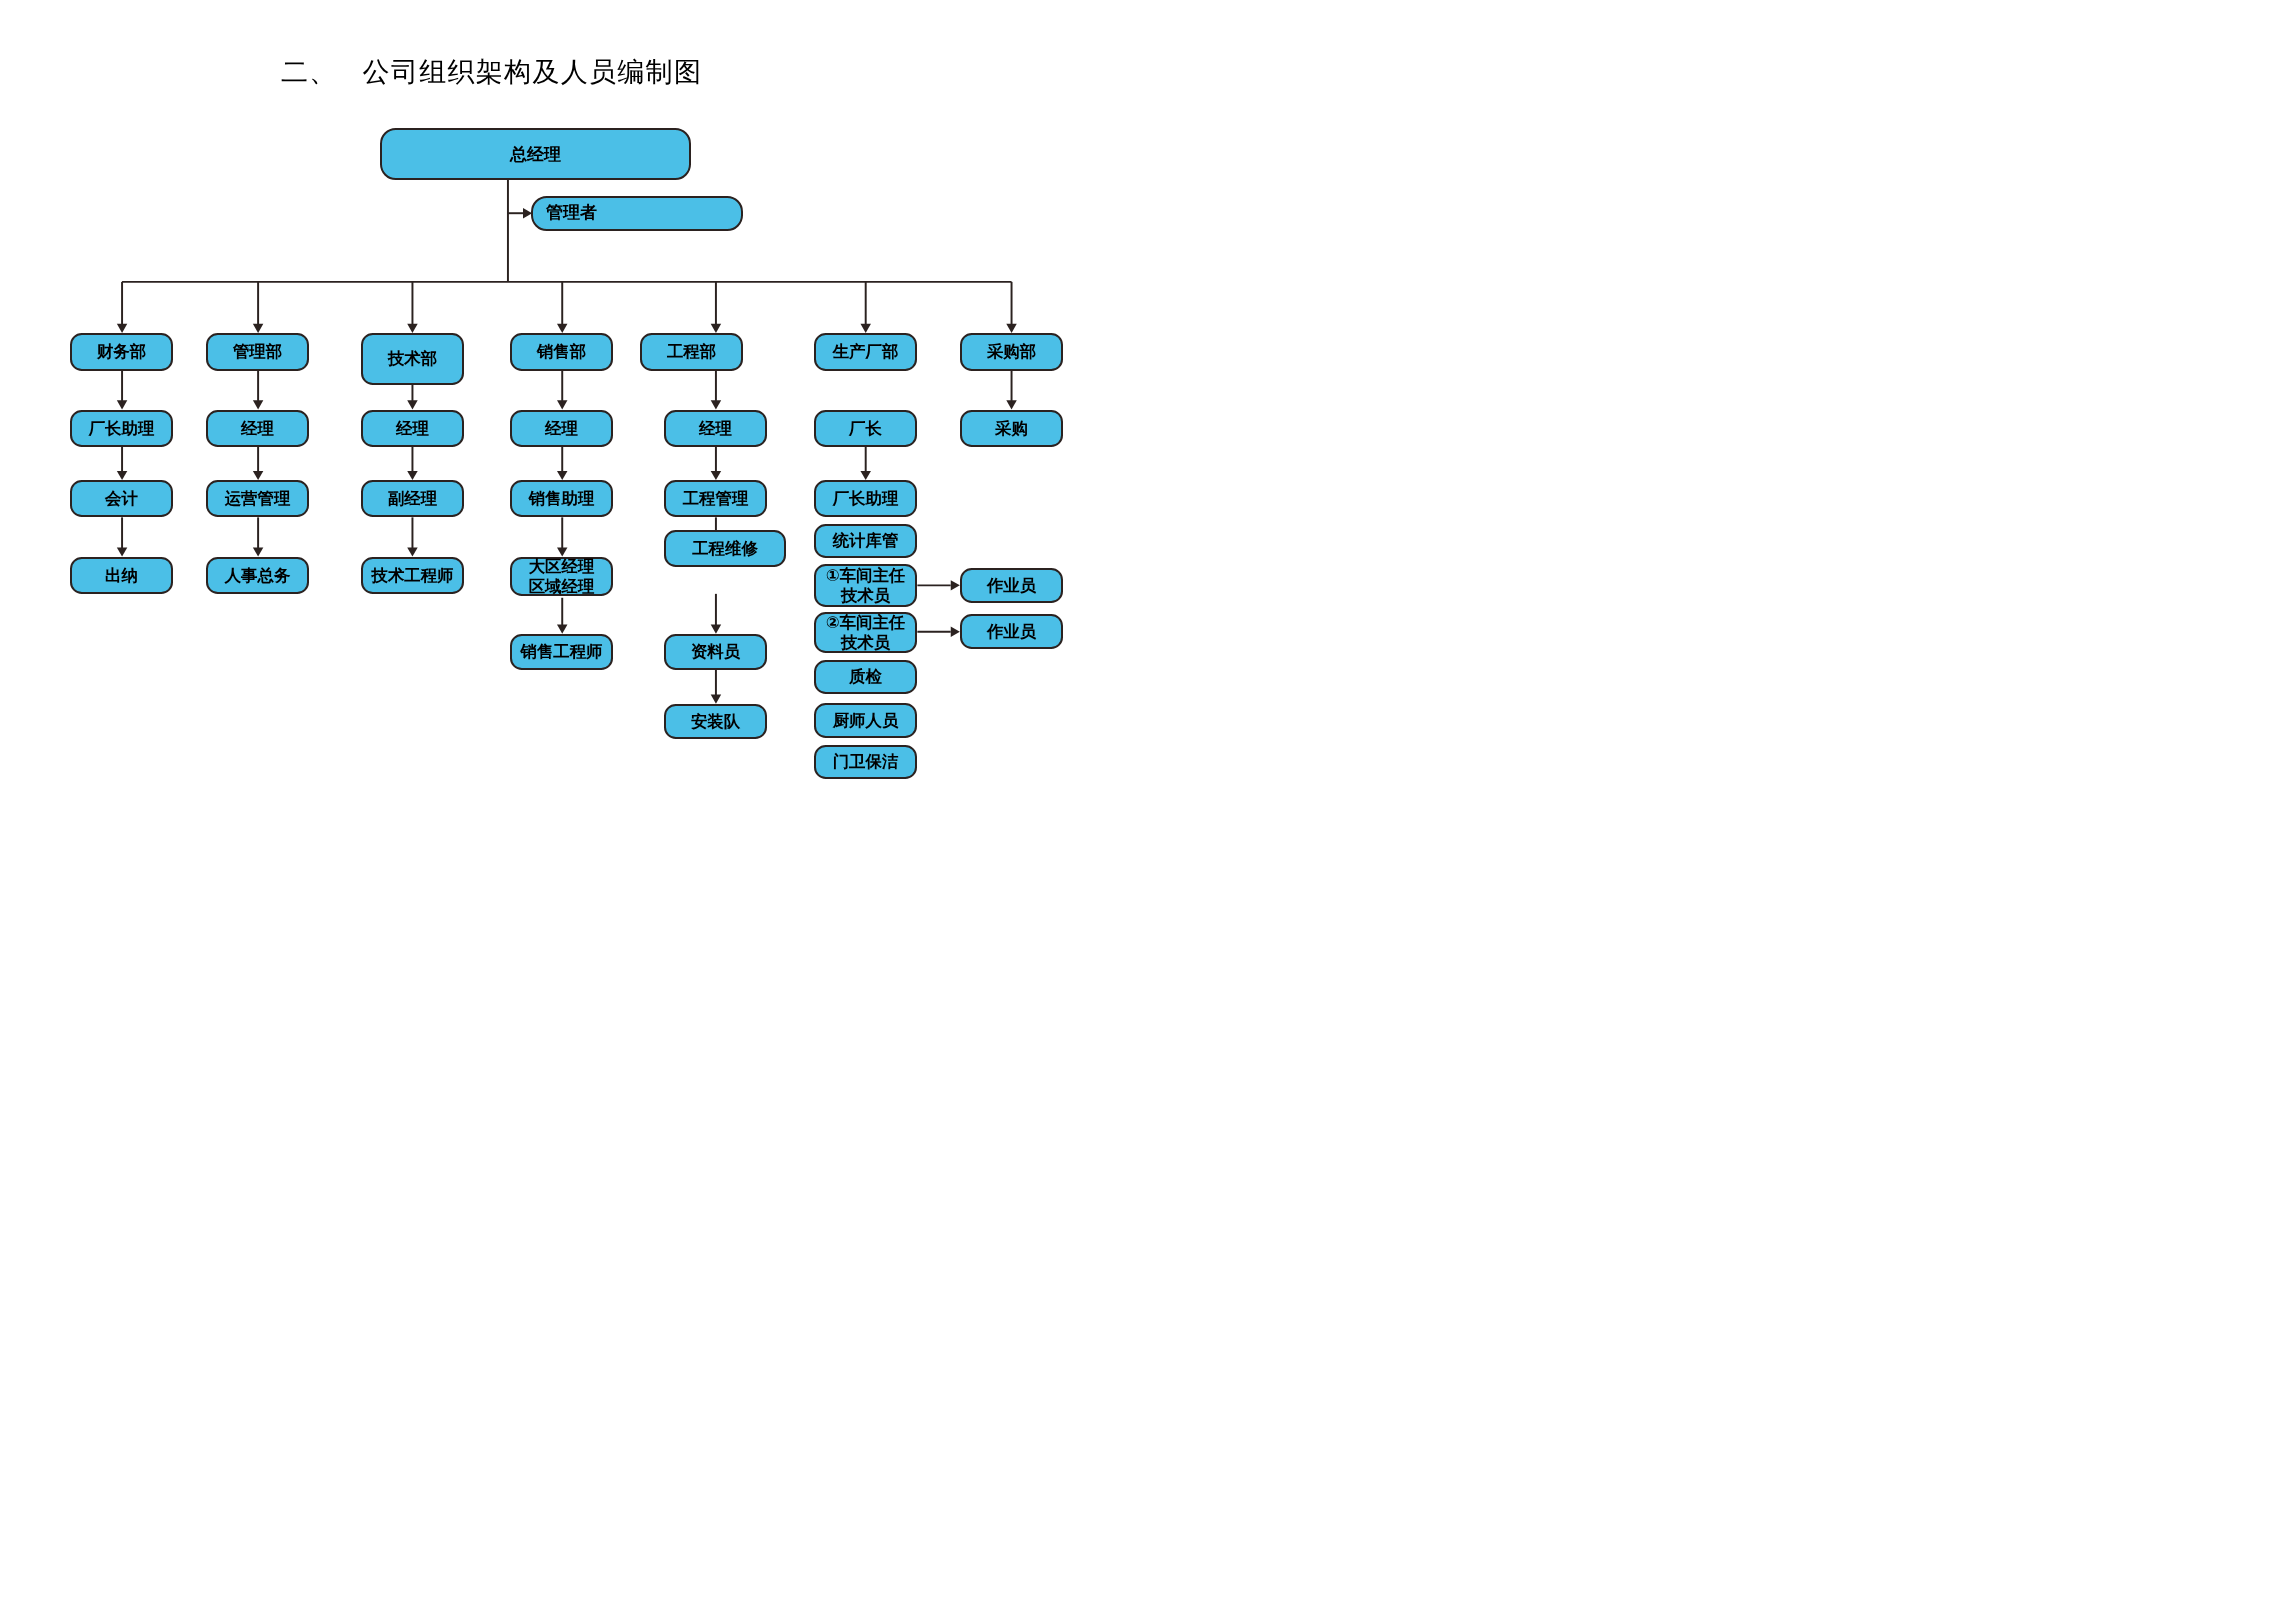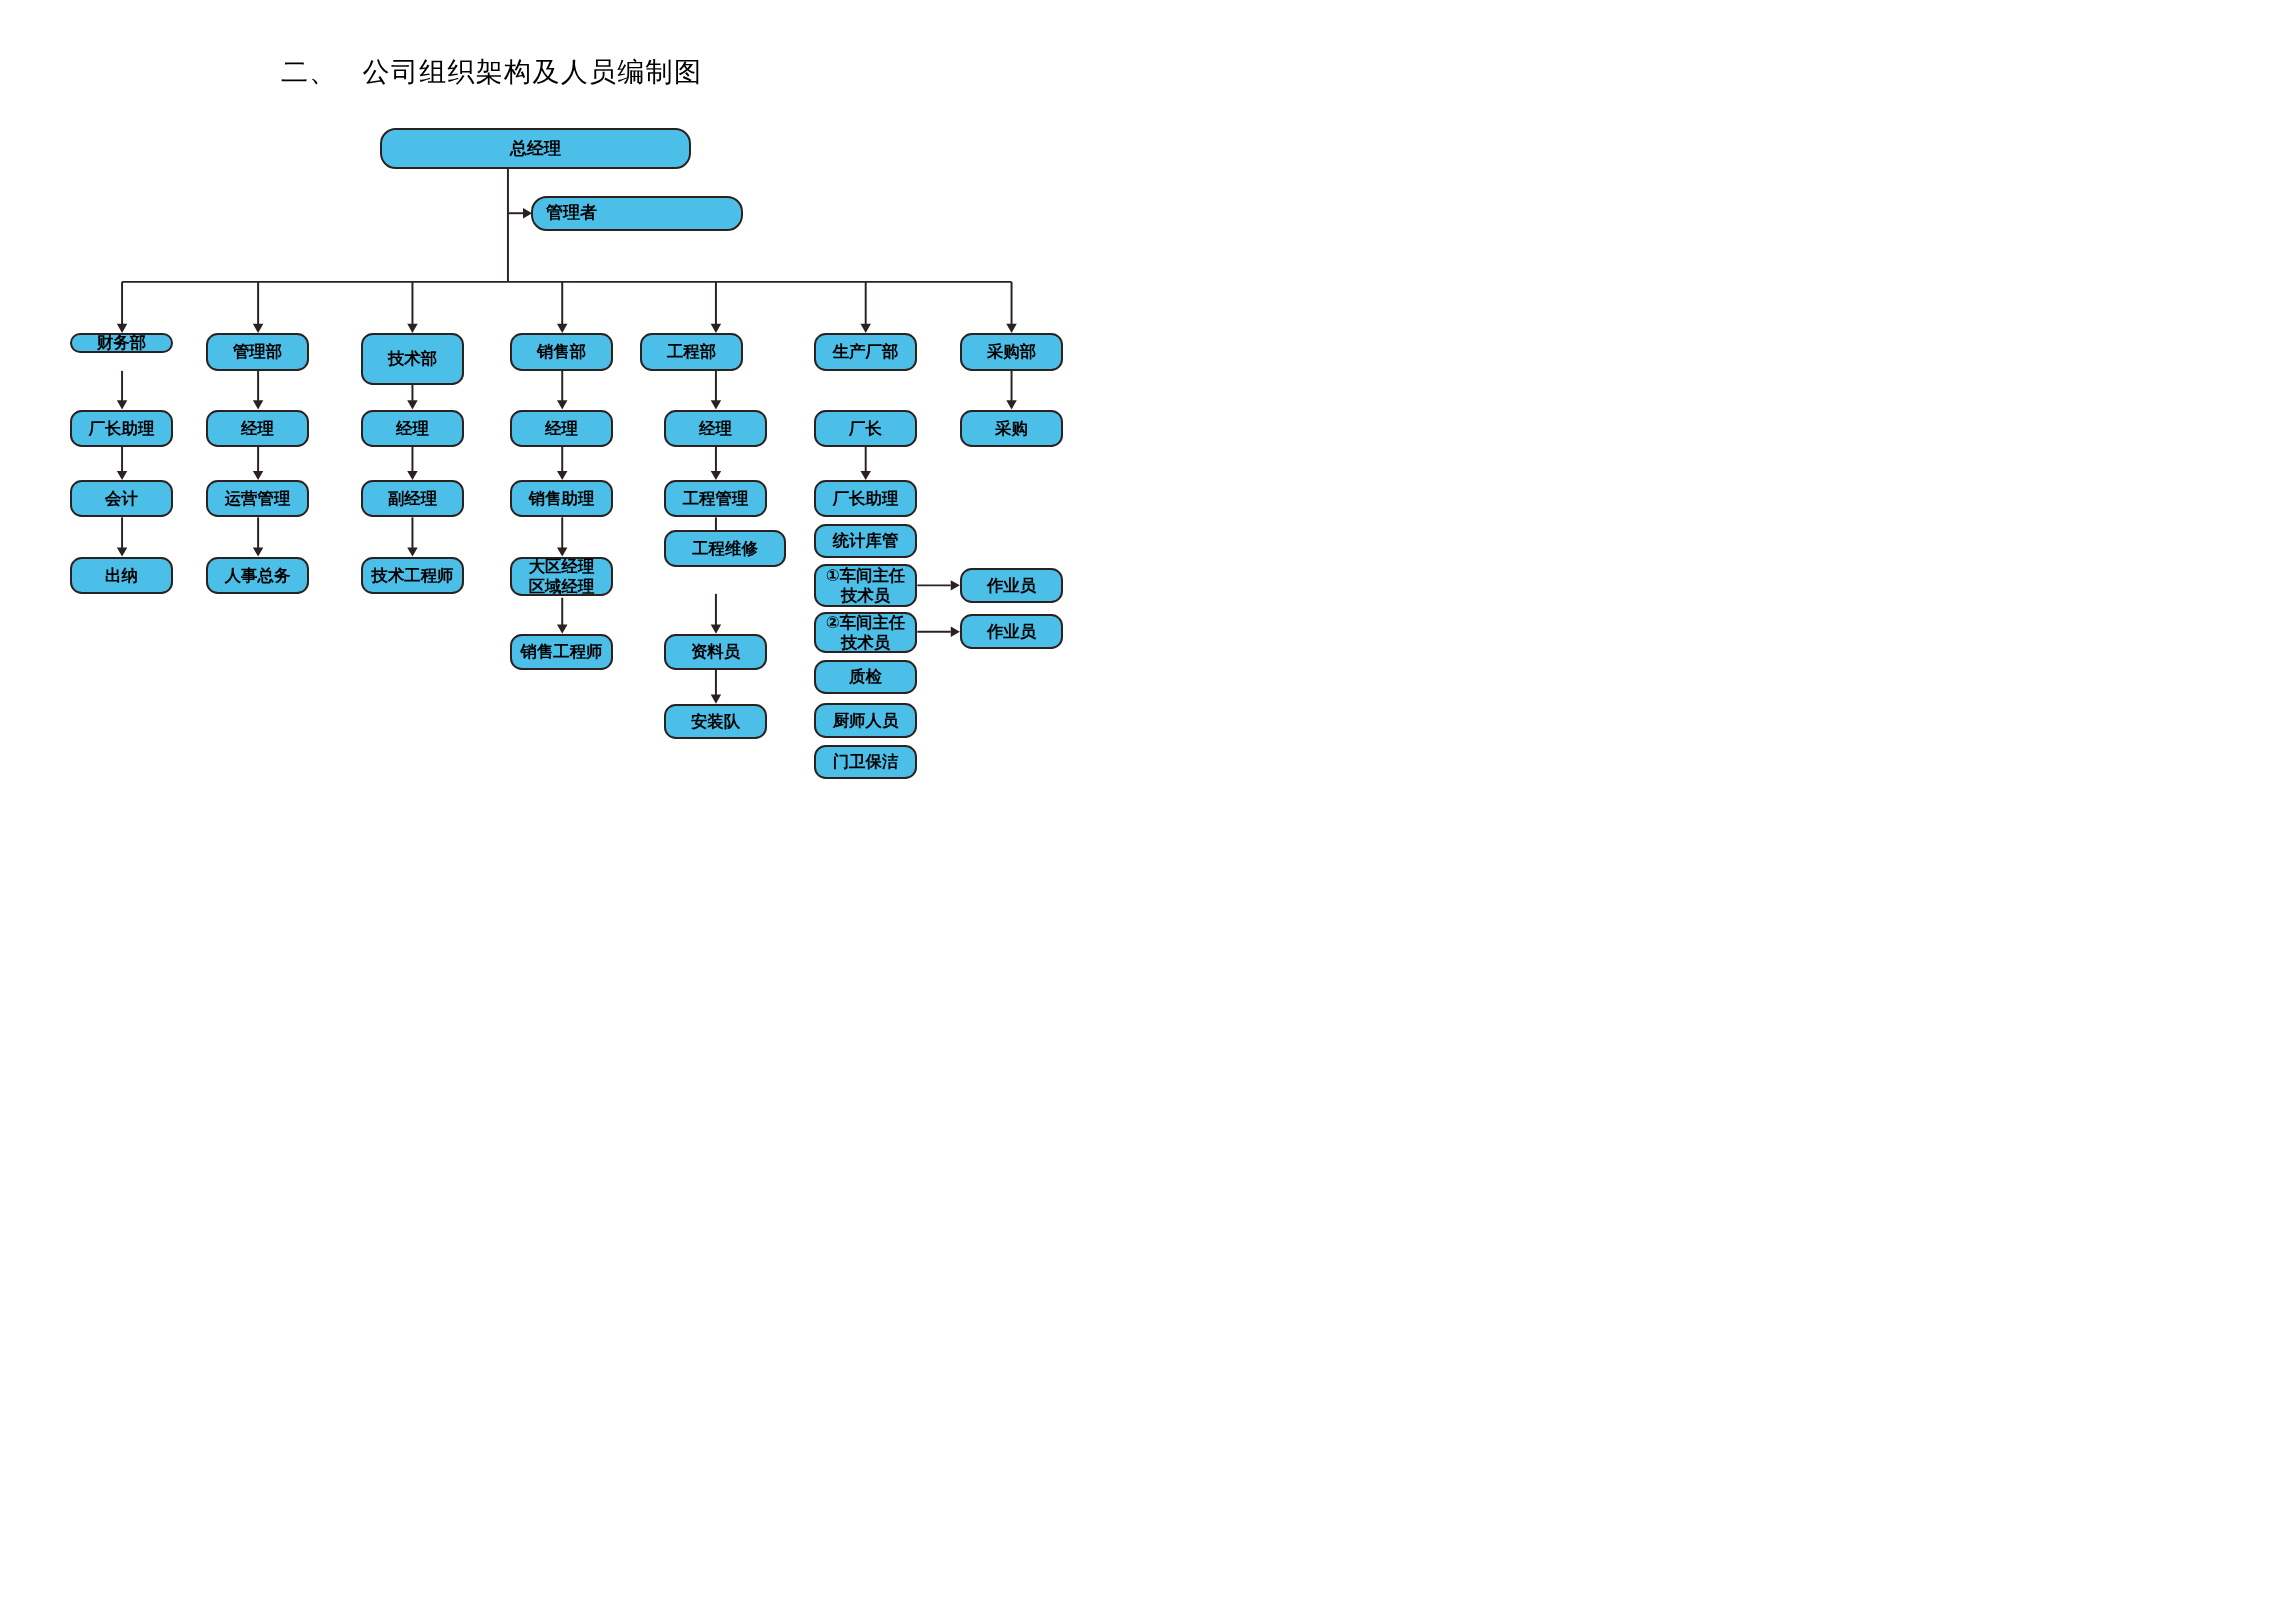--- a/index.html
+++ b/index.html
@@ -115,24 +115,24 @@
 
     <line x1="1546" y1="567" x2="1546" y2="613"></line>
       <polygon points="1538,612 1554,612 1546,626"></polygon>
 
     <line x1="1402" y1="895" x2="1453" y2="895"></line>
       <polygon points="1453,887 1453,903 1467,895"></polygon>
     <line x1="1402" y1="966" x2="1453" y2="966"></line>
       <polygon points="1453,958 1453,974 1467,966"></polygon>
   </svg>
 
-  <div class="node big" style="left:380px;top:128px;width:311px;height:41px">总经理</div>
+  <div class="node big" style="left:380px;top:128px;width:311px;height:52px">总经理</div>
   <div class="node big left" style="left:531px;top:196px;width:212px;height:35px">管理者</div>
 
-  <div class="node" style="left:70px;top:333px;width:103px;height:20px">财务部</div>
+  <div class="node" style="left:70px;top:333px;width:103px;height:38px">财务部</div>
   <div class="node" style="left:70px;top:410px;width:103px;height:37px">厂长助理</div>
   <div class="node" style="left:70px;top:480px;width:103px;height:37px">会计</div>
   <div class="node" style="left:70px;top:557px;width:103px;height:37px">出纳</div>
 
   <div class="node" style="left:206px;top:333px;width:103px;height:38px">管理部</div>
   <div class="node" style="left:206px;top:410px;width:103px;height:37px">经理</div>
   <div class="node" style="left:206px;top:480px;width:103px;height:37px">运营管理</div>
   <div class="node" style="left:206px;top:557px;width:103px;height:37px">人事总务</div>
 
   <div class="node" style="left:361px;top:333px;width:103px;height:52px">技术部</div>

